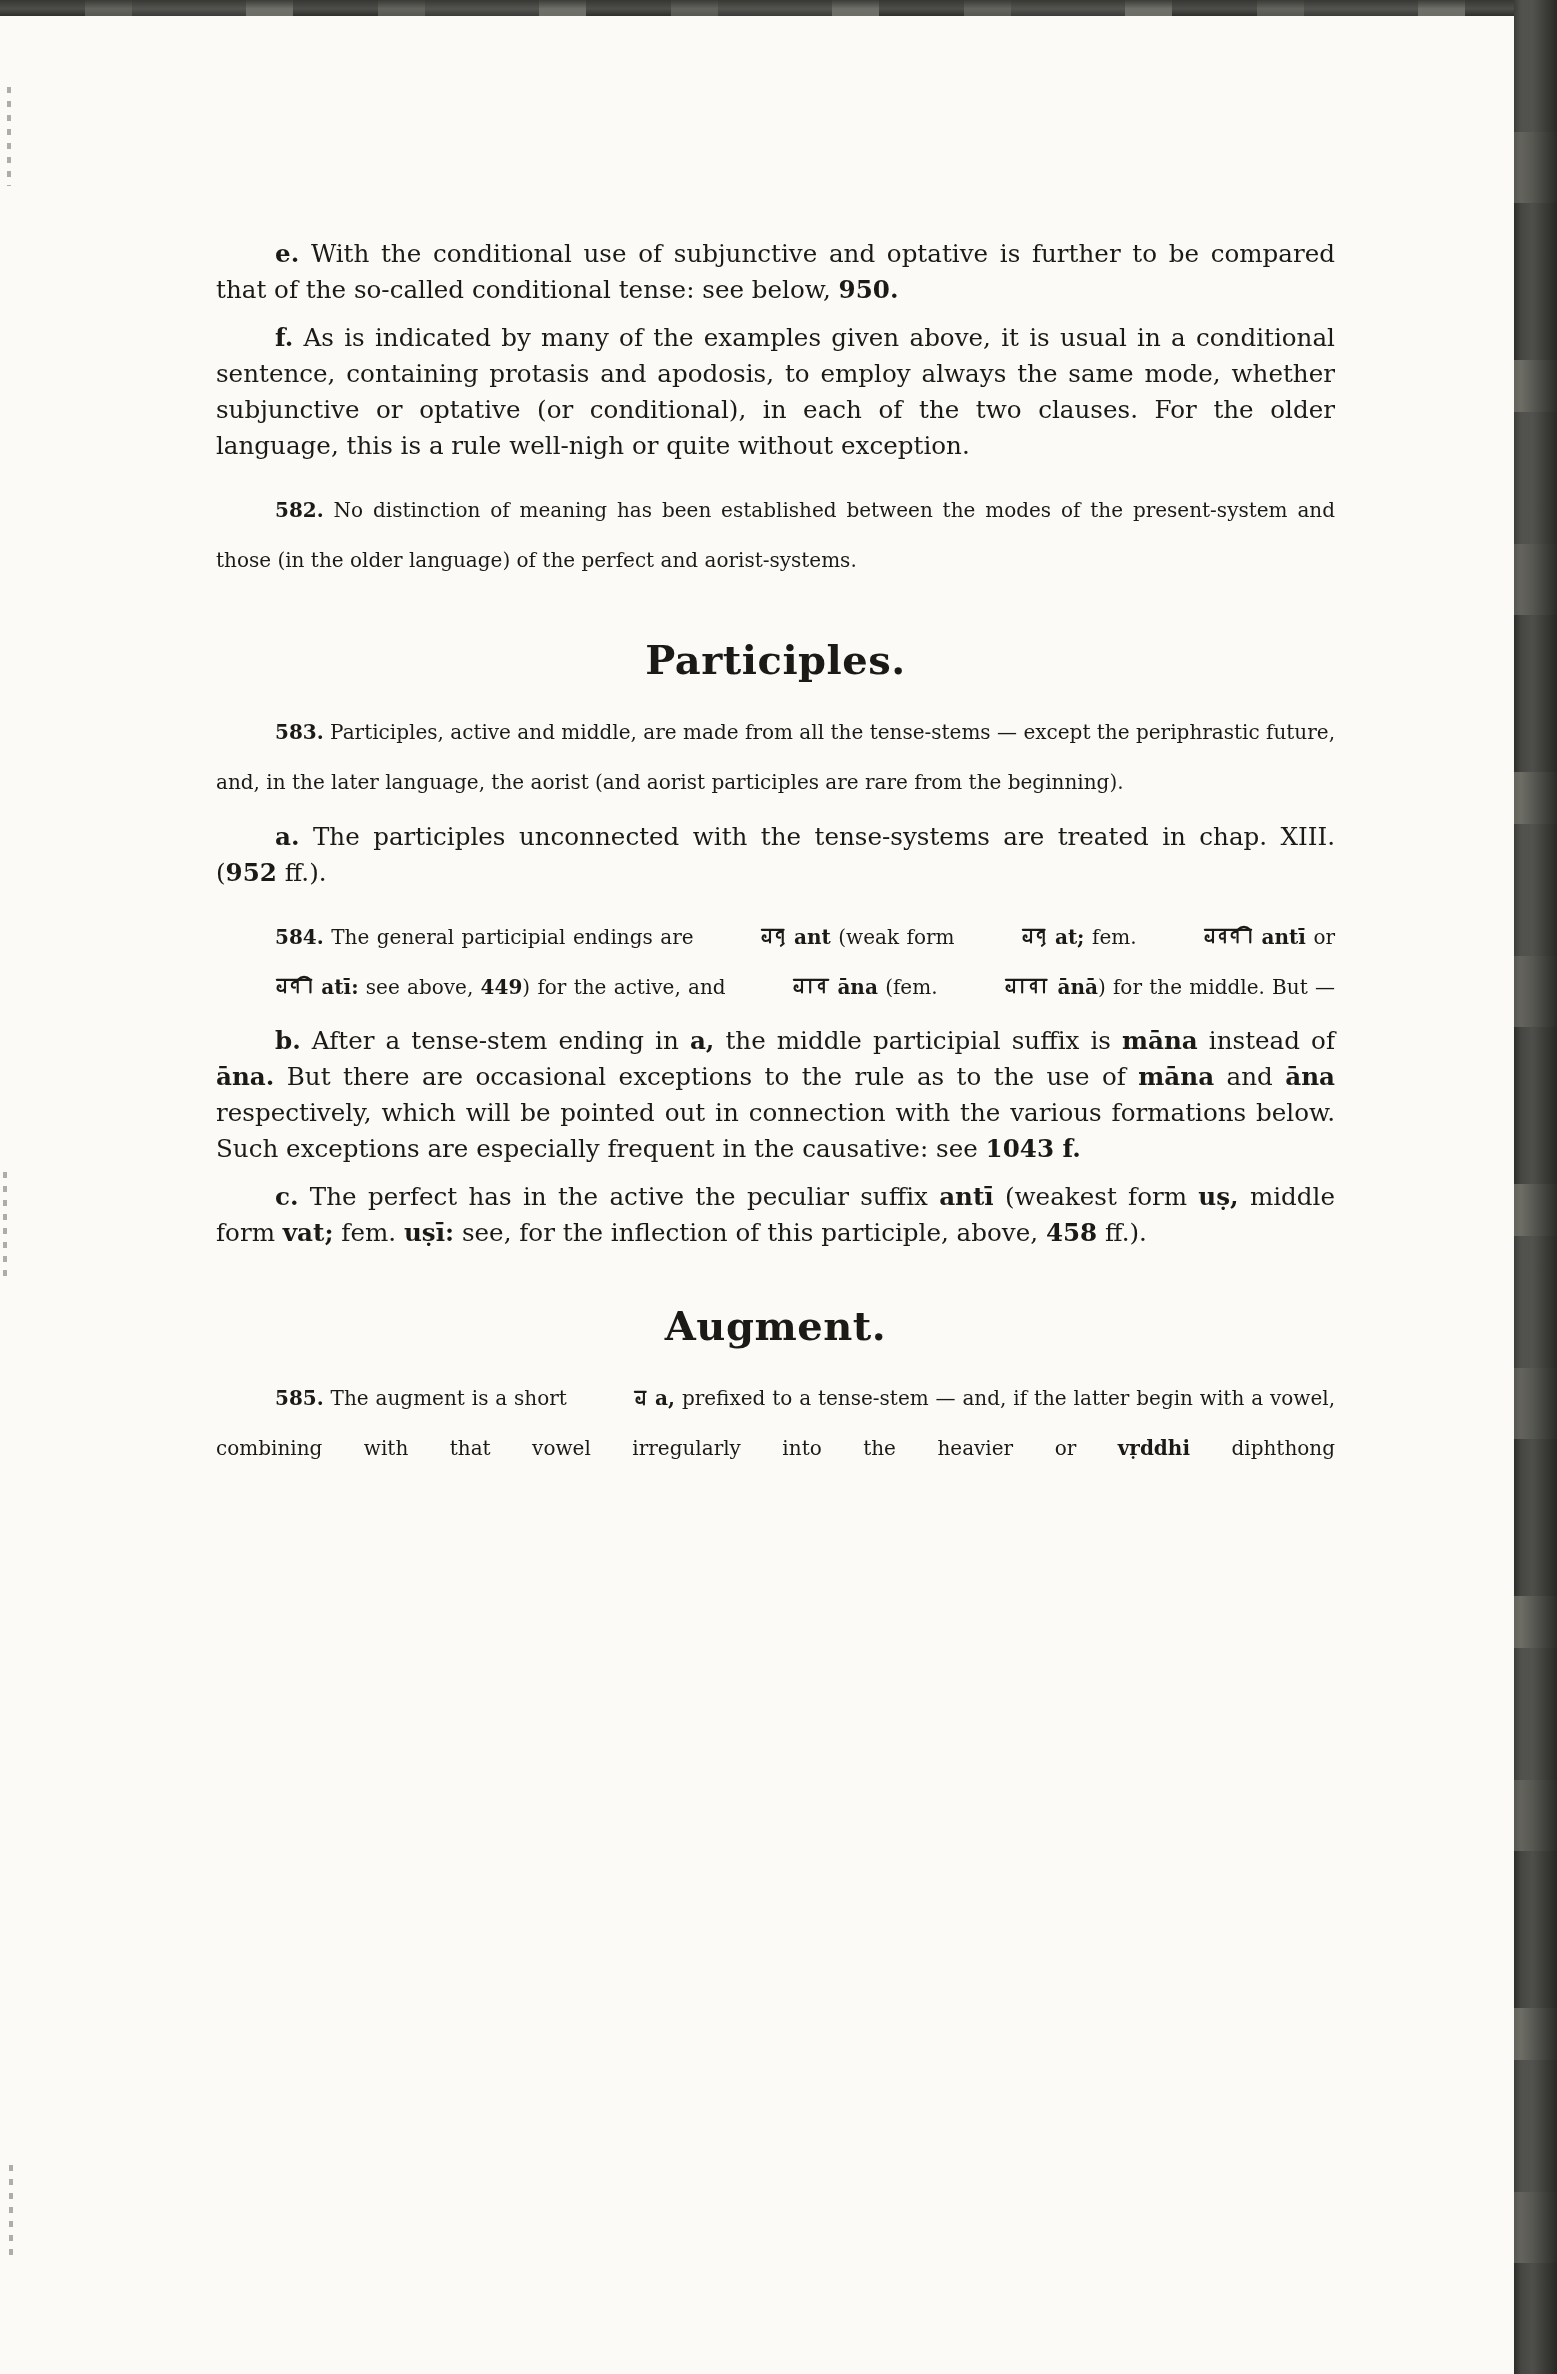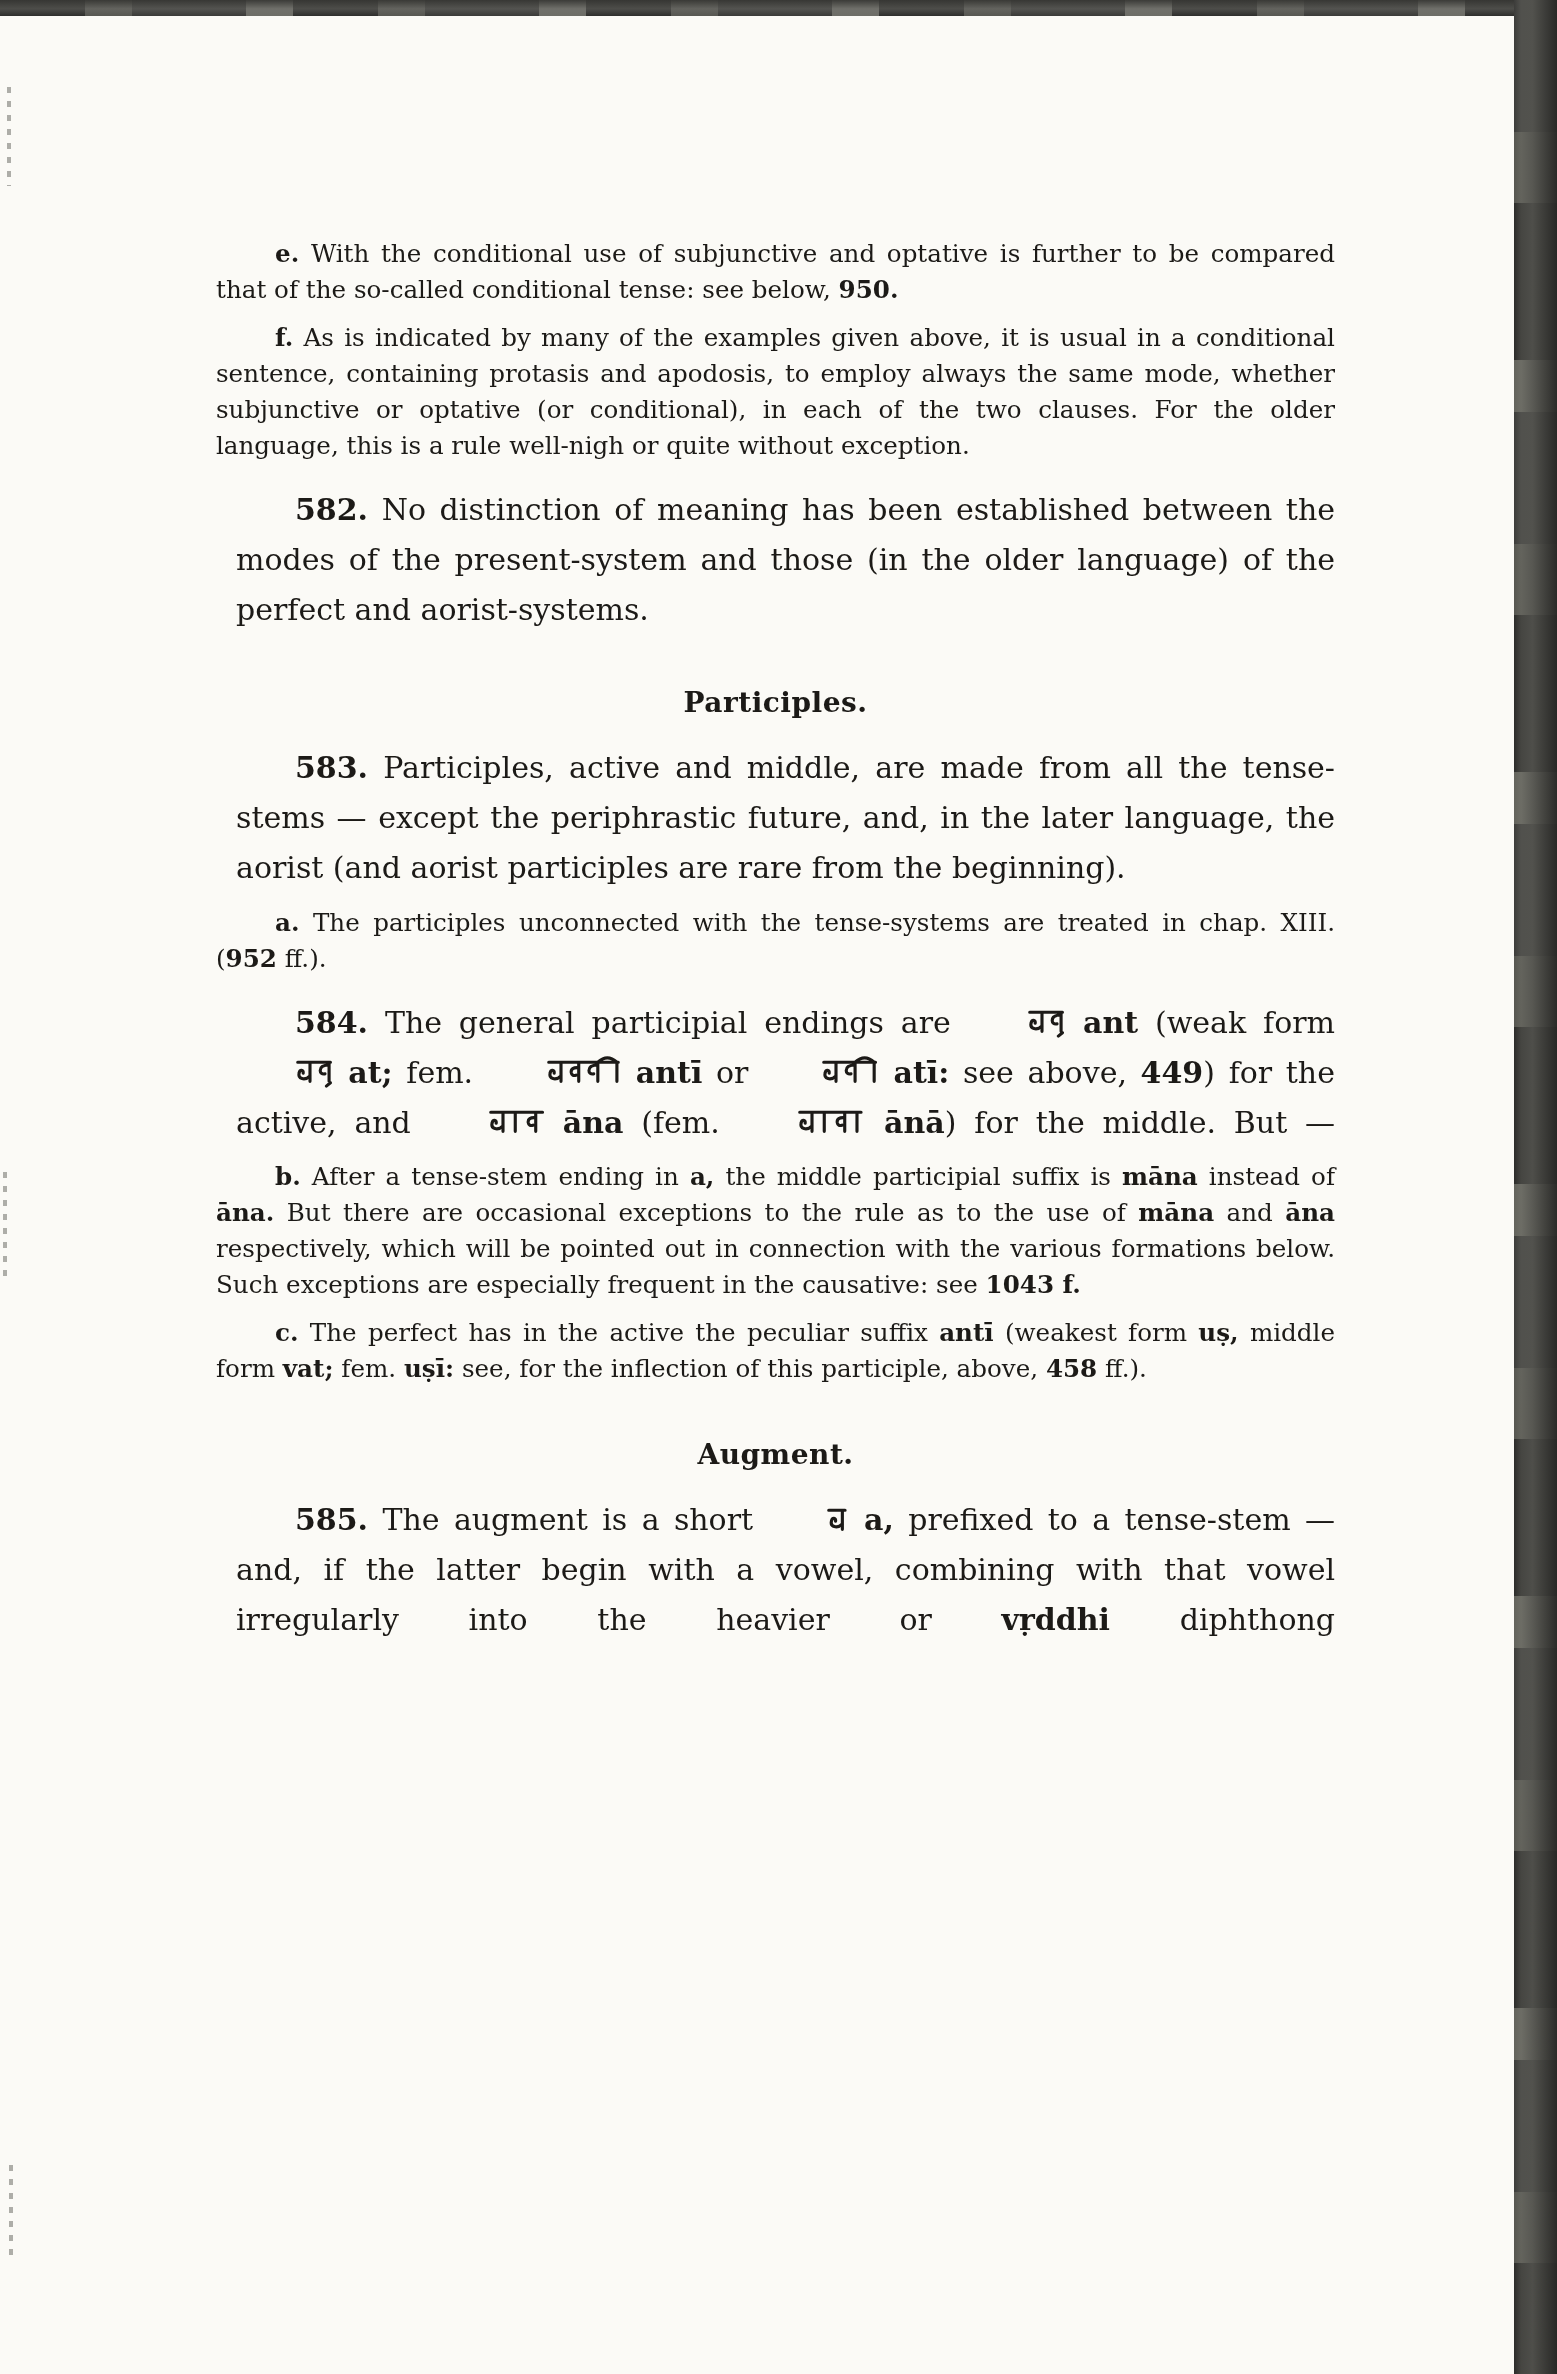--- a/index.html
+++ b/index.html
@@ -39,23 +39,23 @@
     display:flex;align-items:baseline;
   }
   .ref{font-weight:bold;font-size:28px;letter-spacing:0.9px;}
   .running{flex:1;text-align:center;font-variant:small-caps;font-size:28px;letter-spacing:2.8px;transform:translateX(-57px);}
   .pnum{font-size:29px;}
 
   
   .text-block{position:absolute;top:225px;left:216px;width:1119px;}
   .text-block p{margin:11.4px 0 0;text-align:justify;text-indent:59px;}
   p.note{font-size:24.6px;line-height:36px;}
-  p.main{font-size:30px;line-height:50px;margin-top:21px;margin-left:20px;}
+  p.main{font-size:20px;line-height:50px;margin-top:21px;}
   h2.heading{
-    font-size:28px;font-weight:bold;text-align:center;
+    font-size:40px;font-weight:bold;text-align:center;
     margin:51px 0 24.6px;letter-spacing:0.5px;
   }
   .fill{text-align-last:justify;}
   b{font-weight:bold;}
   .deva{display:inline-block;white-space:nowrap;}
   .deva svg{height:1.12em;vertical-align:-0.2em;overflow:visible;}
 </style>
 </head>
 <body>
 

